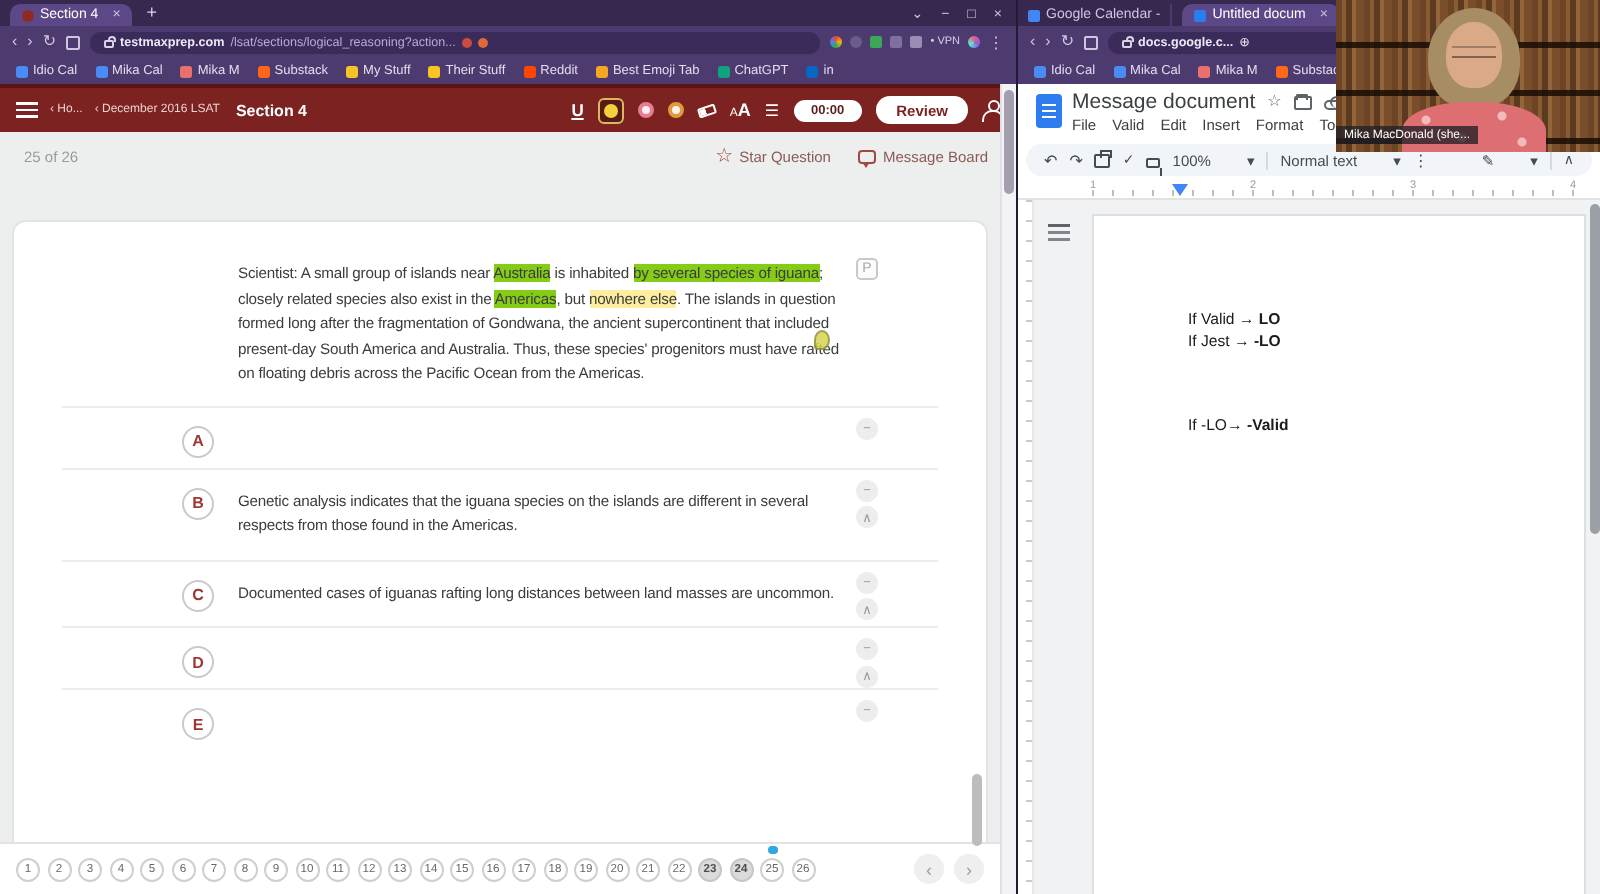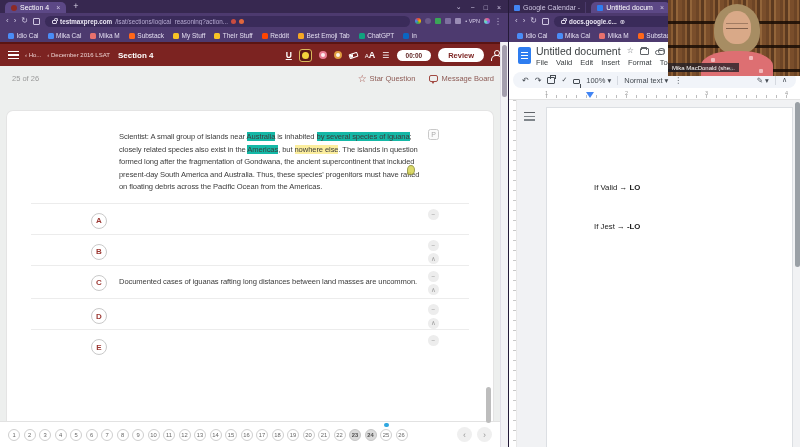--- a/index.html
+++ b/index.html
@@ -58,21 +58,21 @@
 
   .content{position:absolute;top:66px;bottom:0;left:0;right:8px;background:#edefee;}
   .meta{position:absolute;top:8px;left:12px;right:6px;display:flex;align-items:center;font-size:7.5px;color:#9a9a9a;}
   .metaR{margin-left:auto;display:flex;gap:14px;align-items:center;color:#8d5b55;}
   .metaItem{display:flex;align-items:center;gap:3px;}
   .starico{color:#a14a42;font-size:10px;line-height:8px;}
   .bubble{width:9px;height:7px;border:1px solid #a14a42;border-radius:2px;position:relative;}
   .bubble::after{content:"";position:absolute;left:1px;bottom:-3px;border-left:2px solid transparent;border-right:2px solid transparent;border-top:3px solid #a14a42;}
   .card{position:absolute;top:44px;left:6px;right:6px;bottom:0;background:#fff;border:1px solid #e4e4e4;border-bottom:none;border-radius:7px 7px 0 0;overflow:hidden;}
   .stim{margin:20px 60px 0 112px;max-width:302px;font-size:7.6px;letter-spacing:-0.1px;line-height:12.5px;color:#3c3c3c;}
-  .hl-pink{background:#14b8a6;}
+  .hl-pink{background:#84cc16;}
   .hl-yellow{background:#fcee9e;}
   .cursor-anchor{position:relative;}
   .cursor-anchor::after{content:"";position:absolute;left:35%;top:-5px;width:6px;height:8px;background:#d6d44f;border:1px solid #8f8f35;border-radius:50% 50% 50% 2px;opacity:.85;}
   .pin{position:absolute;top:18px;right:54px;width:11px;height:11px;border:1px solid #c9c9c9;border-radius:2.5px;color:#aaa;font-size:7px;display:flex;align-items:center;justify-content:center;background:#fbfbfb;}
   .stem{margin:9px 60px 0 112px;max-width:302px;font-size:7.6px;letter-spacing:-0.1px;line-height:12.5px;color:#3c3c3c;}
   .answers{margin-top:9px;}
   .ans{position:relative;border-top:1px solid #ececec;padding:10px 0;margin:0 24px;min-height:31px;}
   .ansletter{position:absolute;left:60px;top:9px;width:16px;height:16px;border:1px solid #c9c9c9;border-radius:50%;color:#9c3732;font-size:8px;font-weight:bold;display:flex;align-items:center;justify-content:center;background:#fff;}
   .anstext{margin-left:88px;max-width:300px;font-size:7.6px;letter-spacing:-0.1px;line-height:12.5px;color:#3c3c3c;}
   .ansicons{position:absolute;right:30px;top:5px;display:flex;flex-direction:column;gap:2.5px;}
@@ -98,32 +98,32 @@
   .foldico::before{content:"";position:absolute;left:0;top:-2px;width:4px;height:2px;border:1px solid #5f6368;border-bottom:none;border-radius:1px 1px 0 0;}
   .cloudico{width:10px;height:5px;border:1px solid #5f6368;border-radius:5px;position:relative;margin-top:2px;}
   .cloudico::before{content:"";position:absolute;left:2px;top:-3px;width:5px;height:5px;border:1px solid #5f6368;border-radius:50%;border-bottom:none;}
   .dmenus{margin-left:27px;display:flex;gap:8px;font-size:7.5px;color:#3c4043;margin-top:1px;}
   .dtoolbar{height:16px;margin:2px 4px 0;background:#f1f4f9;border-radius:8px;display:flex;align-items:center;gap:6px;padding:0 9px;font-size:8px;color:#454b52;}
   .dsep{width:1px;height:9px;background:#d5d9e0;}
   .printico{width:8px;height:7px;position:relative;border:1px solid #454b52;border-radius:1px;margin-top:1px;}
   .printico::before{content:"";position:absolute;left:1.5px;top:-3px;width:4px;height:2.5px;border:1px solid #454b52;border-bottom:none;}
   .rollico{width:7px;height:5px;border:1px solid #454b52;border-radius:1px;position:relative;margin-top:2px;}
   .rollico::after{content:"";position:absolute;right:-2px;top:4px;width:1px;height:4px;background:#454b52;}
-  .ddlabel{font-size:7.5px;display:flex;align-items:center;gap:2px;white-space:nowrap;}
+  .ddlabel{font-size:7.5px;display:flex;align-items:center;gap:18px;white-space:nowrap;}
   .spacer{flex:1;}
   .ruler{height:10px;border-bottom:1px solid #e3e3e3;position:relative;background:#fff;margin-top:2px;}
   .ruler::before{content:"";position:absolute;left:37px;right:6px;bottom:1px;height:3px;background:repeating-linear-gradient(90deg,#bdbdbd 0 1px,transparent 1px 10px);}
   .rulnum{position:absolute;top:0;font-size:5.5px;color:#9a9a9a;}
   .indent{position:absolute;left:77px;top:2px;width:0;height:0;border-left:4px solid transparent;border-right:4px solid transparent;border-top:6px solid #4285f4;}
   .darea{position:absolute;top:100px;bottom:0;left:0;right:0;background:#f1f2f4;}
   .vruler{position:absolute;left:0;top:0;bottom:0;width:8px;background:#fff;border-right:1px solid #e8e8e8;background-image:repeating-linear-gradient(180deg,#c9c9c9 0 1px,transparent 1px 10px);background-size:3px 100%;background-position:4px 0;background-repeat:no-repeat;}
   .outlineico{position:absolute;left:15px;top:12px;width:11px;height:9px;background:linear-gradient(#5f6368 0 1.4px,transparent 1.4px 3.6px,#80868b 3.6px 5px,transparent 5px 7.2px,#80868b 7.2px 8.6px,transparent 8.6px);}
   .dpage{position:absolute;left:37px;right:7px;top:7px;bottom:0;background:#fff;border:1px solid #dcdfe3;border-bottom:none;}
   .dtext{padding:47px 0 0 47px;font-size:7.8px;line-height:10.5px;color:#1c1c1c;}
-  .dline{min-height:10.5px;white-space:pre;margin-top:28px;}
+  .dline{min-height:10.5px;white-space:pre;}
   .dline b{font-weight:bold;}
   .dsb{position:absolute;right:0;top:0;width:6px;bottom:0;background:#f1f2f4;z-index:3;}
   .dsbthumb{position:absolute;top:2px;left:0.5px;right:0.5px;height:165px;background:#9aa0a6;border-radius:3px;}
 
   
   .cam{position:absolute;left:668px;top:0;width:132px;height:76px;overflow:hidden;background:#7a5434;z-index:10;}
   .shelves{position:absolute;inset:0;background:repeating-linear-gradient(180deg,rgba(30,15,5,0) 0 21px,rgba(25,12,4,.85) 21px 24px),repeating-linear-gradient(90deg,#6d4526 0 3px,#8a5c33 3px 5px,#5c3a20 5px 8px,#93653a 8px 10px,#7a4e2b 10px 14px);}
   .hair{position:absolute;left:46px;top:4px;width:46px;height:50px;background:#a78d63;border-radius:50% 50% 42% 42%;}
   .face{position:absolute;left:55px;top:11px;width:28px;height:33px;background:#d9a988;border-radius:48% 48% 44% 44%;}
   .glasses{position:absolute;left:58px;top:23px;width:22px;height:6px;border-bottom:1px solid rgba(60,40,30,.55);border-top:1px solid rgba(60,40,30,.35);}
@@ -259,20 +259,21 @@
         <div class="stim" id="stim"><span>Scientist: A small group of islands near </span><span class="hl-pink">Australia</span><span> is inhabited </span><span class="hl-pink">by several species of iguana</span><span>; closely related species also exist in the </span><span class="hl-pink">Americas</span><span>, but </span><span class="hl-yellow">nowhere else</span><span>. The islands in question formed long after the fragmentation of Gondwana, the ancient supercontinent that included present-day South America and Australia. Thus, these species' progenitors must have </span><span class="cursor-anchor">rafted</span><span> on floating debris across the Pacific Ocean from the Americas.</span></div>
         <div class="answers" id="answers">
             <div class="ans">
               <span class="ansletter">A</span>
               <div class="ansicons">
                 <span class="aico">−</span>
               </div>
             </div>
             <div class="ans">
               <span class="ansletter">B</span>
+              <div class="anstext">Genetic analysis indicates that the iguana species on the islands are different in several respects from those found in the Americas.</div>
               <div class="ansicons">
                 <span class="aico">−</span>
                 <span class="aico">∧</span>
               </div>
             </div>
             <div class="ans">
               <span class="ansletter">C</span>
               <div class="anstext">Documented cases of iguanas rafting long distances between land masses are uncommon.</div>
               <div class="ansicons">
                 <span class="aico">−</span>
@@ -383,21 +384,21 @@
         </span>
         <span class="bm">
           <span class="bmfav" style="background: rgb(247, 195, 37);"></span>
           <span>M</span>
         </span>
       </div>
 
     <div class="dhead">
       <span class="dicon"></span>
       <div class="dtitlerow">
-        <span>Untitled document</span>
+        <span>Message document</span>
         <span class="dmini">☆</span>
         <span class="foldico"></span>
         <span class="cloudico"></span>
       </div>
       <div class="dmenus" id="dmenus">
           <span>File</span>
           <span>Valid</span>
           <span>Edit</span>
           <span>Insert</span>
           <span>Format</span>
@@ -435,20 +436,21 @@
     <div class="darea">
       <div class="vruler"></div>
       <span class="outlineico"></span>
       <div class="dpage">
         <div class="dtext" id="doclines">
             <div class="dline"><span>If Valid → </span><b>LO</b></div>
             <div class="dline"><span>If Jest → </span><b>-LO</b></div>
             <div class="dline"><span></span><b></b></div>
             <div class="dline"><span></span><b></b></div>
             <div class="dline"><span></span><b></b></div>
+            <div class="dline"><span>If -LO→ </span><b>-Valid</b></div>
           </div>
       </div>
       <div class="dsb">
           <div class="dsbthumb"></div>
         </div>
     </div>
   </div>
 
   <div class="cam">
     <div class="shelves"></div>

